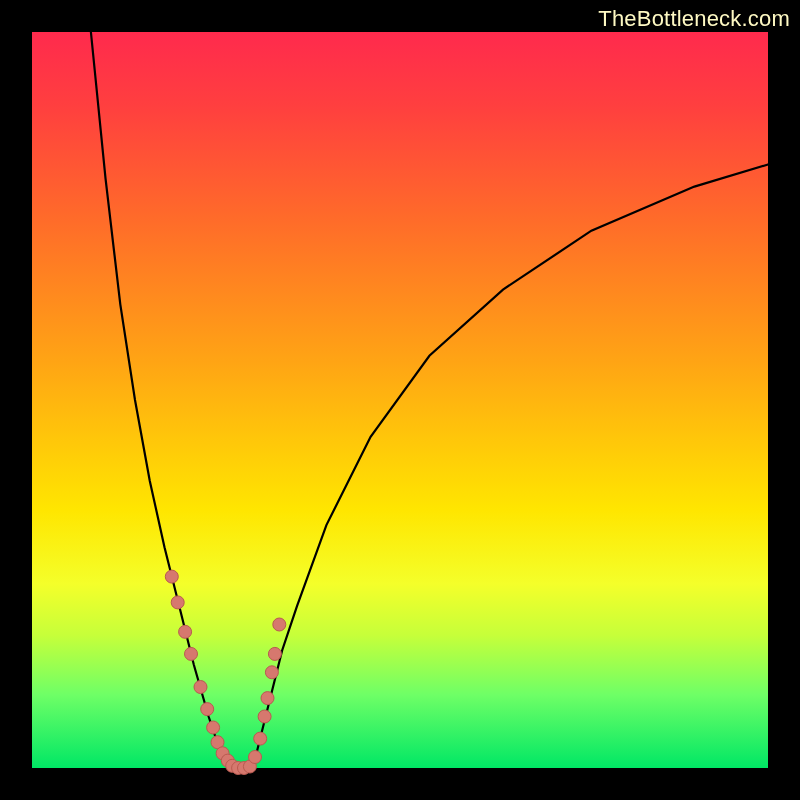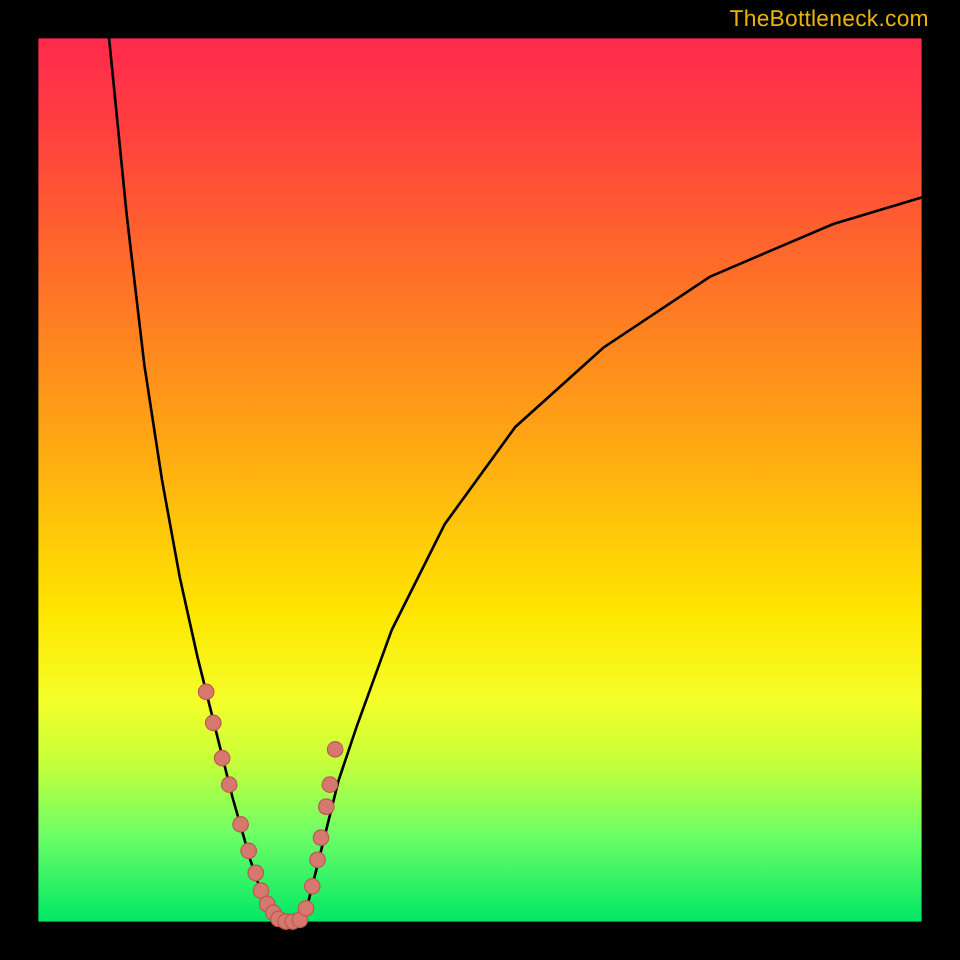--- a/index.html
+++ b/index.html
@@ -24,23 +24,23 @@
       #ffa514 45%,
       #ffe600 65%,
       #f4ff2a 75%,
       #c6ff3a 82%,
       #6fff66 90%,
       #00e765 100%);
   }
   .watermark {
     position: absolute;
     top: 6px;
-    right: 26px;
-    color: #eab308;
-    font-size: 19px;
+    right: 10px;
+    color: #fef9c3;
+    font-size: 22px;
     font-weight: 500;
     letter-spacing: 0.2px;
     pointer-events: none;
   }
   svg.plot {
     position: absolute;
     left: 32px;
     top: 32px;
     width: 736px;
     height: 736px;

